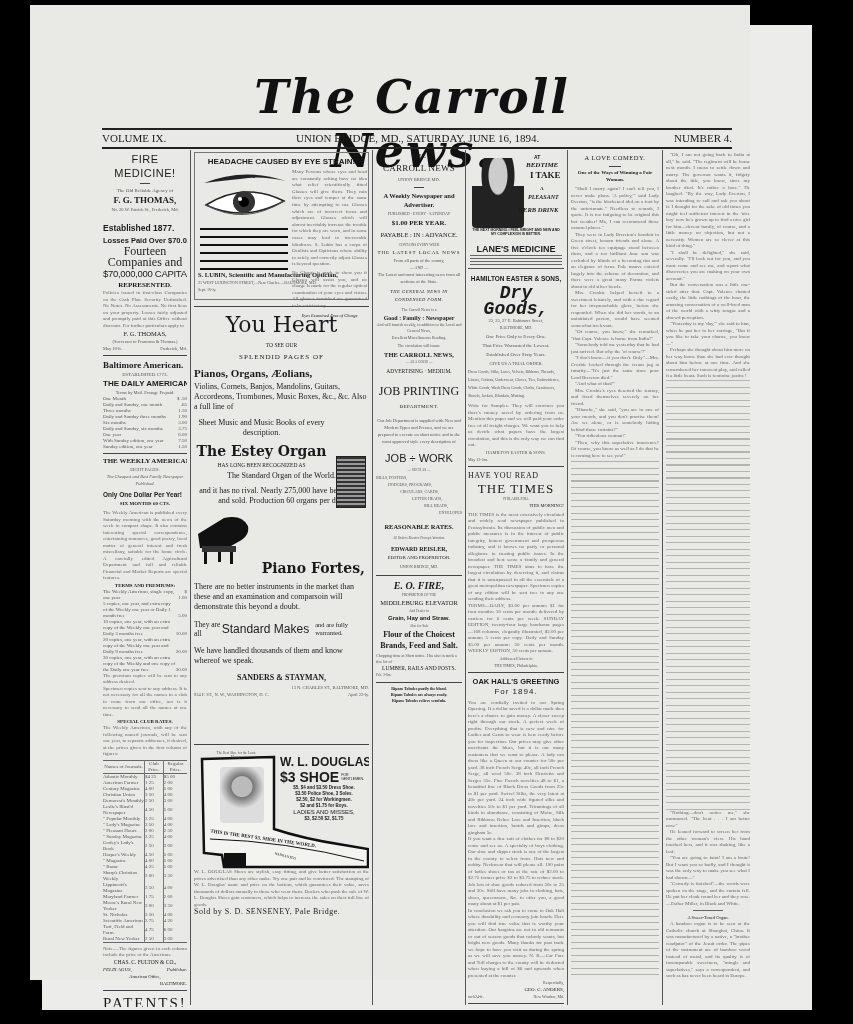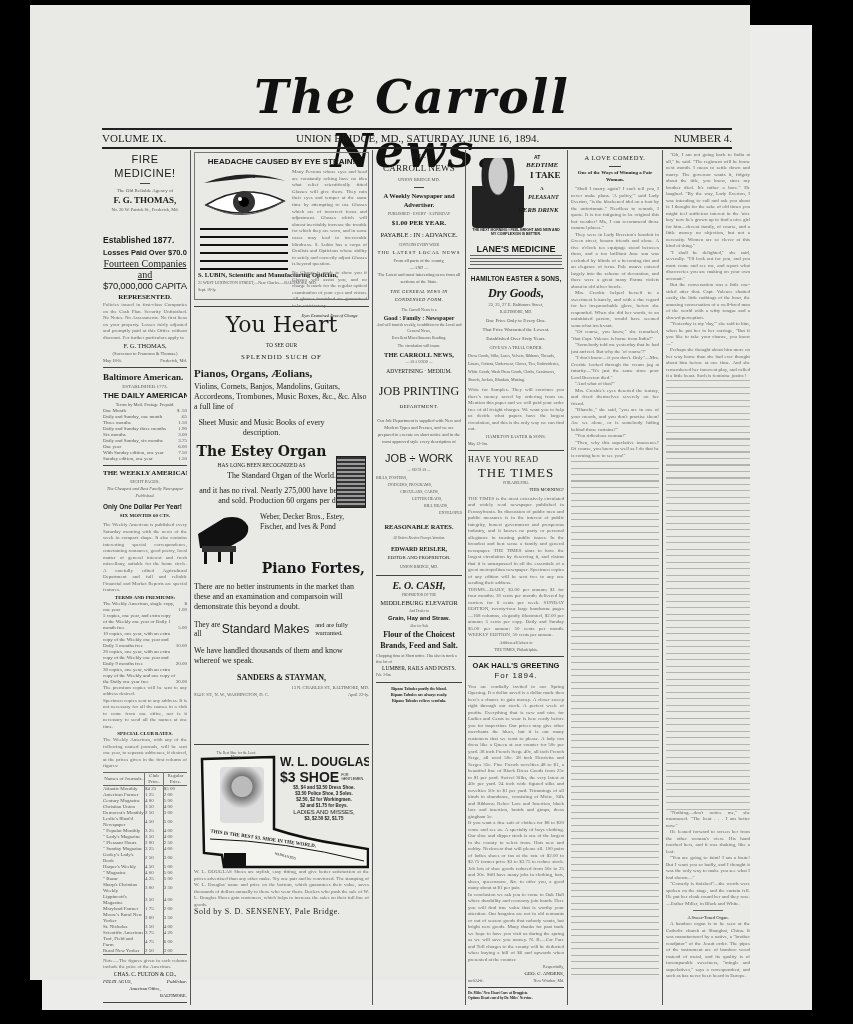--- a/index.html
+++ b/index.html
@@ -42,23 +42,23 @@
 <div class="vsep" style="left:465px;"></div>
 <div class="vsep" style="left:567px;"></div>
 <div class="vsep" style="left:662px;"></div>
 
 <div class="col" style="left:103px;width:84px;height:855px;">
   <div class="c sans" style="font-size:11px;line-height:14px;letter-spacing:0.5px;">FIRE MEDICINE!</div>
   <div style="width:10px;height:1px;background:#444;margin:3px auto;"></div>
   <div class="c gray" style="font-size:5px;">The Old Reliable Agency of</div>
   <div class="c b" style="font-size:9px;line-height:12px;">F. G. THOMAS,</div>
   <div class="c gray" style="font-size:4.5px;">No. 20 W. Patrick St., Frederick, Md.</div>
-  <div class="b sans" style="font-size:8.5px;line-height:14px;margin-top:20px;">Established 1877.</div>
+  <div class="b sans" style="font-size:8.5px;line-height:14px;margin-top:8px;">Established 1877.</div>
   <div class="b sans" style="font-size:7.5px;line-height:11px;white-space:nowrap;">Losses Paid Over $70.000</div>
-  <div class="c" style="font-size:10px;line-height:11px;text-decoration:underline;">Fourteen Companies and</div>
+  <div class="c" style="font-size:12px;line-height:11px;">Fourteen Companies and</div>
   <div class="sans" style="font-size:9.5px;line-height:12px;white-space:nowrap;letter-spacing:-0.3px;">$70,000,000 CAPITAL</div>
   <div class="c b" style="font-size:7px;line-height:10px;">REPRESENTED.</div>
   <div class="txt">Policies issued in first-class Companies on the Cash Plan. Security Unfinished. No Notes. No Assessments. No first liens on your property. Losses fairly adjusted and promptly paid at this Office without discount. For further particulars apply to</div>
   <div class="c" style="font-size:6.5px;line-height:9px;">F. G. THOMAS,</div>
   <div class="c gray" style="font-size:4.5px;">(Successor to Franconn &amp; Thomas.)</div>
   <div style="display:flex;justify-content:space-between;font-size:4.5px;" class="gray">
     <span>May 18-lt.</span>
     <span>Frederick, Md.</span>
   </div>
   <div class="hline"></div>
@@ -307,40 +307,39 @@
       <div class="b" style="font-size:6.5px;line-height:9px;white-space:nowrap;">S. LUBIN, Scientific and Manufacturing Optician,</div>
       <div class="gray" style="font-size:4px;white-space:nowrap;">21 WEST LEXINGTON STREET,—Near Charles.—BALTIMORE, MD.</div>
       <div class="gray" style="font-size:4px;">Sept. 16-ly.</div>
     </div>
   </div>
   <div class="hline" style="margin-top:6px;"></div>
 
   <div style="height:430px;position:relative;">
     <div class="c" style="font-size:22px;line-height:28px;margin-top:4px;font-family:'DejaVu Serif',serif;">You Heart</div>
     <div class="c" style="font-size:5.5px;line-height:12px;">TO SEE OUR</div>
-    <div class="c" style="font-size:7px;line-height:13px;letter-spacing:1px;">SPLENDID SUCH OF</div>
+    <div class="c" style="font-size:7px;line-height:13px;letter-spacing:1px;">SPLENDID PAGES OF</div>
     <div class="b" style="font-size:11px;line-height:18px;white-space:nowrap;">Pianos, Organs, Æolians,</div>
     <div style="font-size:8px;line-height:10px;">Violins, Cornets, Banjos, Mandolins, Guitars, Accordeons, Trombones, Music Boxes, &amp;c., &amp;c. Also a full line of</div>
     <div style="font-size:8px;line-height:10px;margin-top:6px;width:135px;text-align:center;">Sheet Music and Music Books of every description.</div>
     <div class="b" style="font-size:14px;line-height:18px;margin-top:4px;width:135px;text-align:center;font-family:'DejaVu Serif',serif;">The Estey Organ</div>
     <div style="position:absolute;right:3px;top:145px;width:28px;height:50px;background:repeating-linear-gradient(0deg,#333 0 2px,#999 2px 4px);border:1px solid #222;"></div>
     <div class="c" style="font-size:5.5px;line-height:10px;width:135px;">HAS LONG BEEN RECOGNIZED AS</div>
     <div class="c" style="font-size:8px;line-height:12px;">The Standard Organ of the World.</div>
     <div class="c" style="font-size:8px;line-height:10px;margin-top:4px;">and it has no rival. Nearly 275,000 have been made and sold. Production 60 organs per day.</div>
     <div style="display:flex;margin-top:6px;">
       <div style="width:58px;height:58px;position:relative;">
         <svg width="58" height="58" viewBox="0 0 58 58">
           <path d="M4 22 L30 6 Q48 2 54 14 Q56 24 44 30 L30 38 L6 36 Z" fill="#111"></path>
           <rect x="8" y="34" width="34" height="6" fill="#333"></rect>
           <rect x="10" y="40" width="3" height="12" fill="#111"></rect>
           <rect x="36" y="40" width="3" height="12" fill="#111"></rect>
           <rect x="24" y="40" width="3" height="10" fill="#111"></rect>
         </svg>
       </div>
-      <div style="flex:1;font-size:7.5px;line-height:9.5px;padding-left:8px;">Weber, Decker Bros., Estey, Fischer, and Ives &amp; Pond</div>
     </div>
     <div class="b" style="font-size:14px;line-height:16px;text-align:right;padding-right:4px;font-family:'DejaVu Serif',serif;margin-top:-10px;">Piano Fortes,</div>
     <div style="font-size:8px;line-height:10px;margin-top:6px;">There are no better instruments in the market than these and an examination and comparsoin will demonstrate this beyond a doubt.</div>
     <div style="display:flex;align-items:center;margin-top:8px;">
       <div style="width:32px;font-size:7.5px;line-height:9px;">They are all</div>
       <div style="font-size:12px;line-height:14px;font-family:'Liberation Sans',sans-serif;white-space:nowrap;">Standard Makes</div>
       <div style="font-size:6.5px;line-height:8px;padding-left:6px;">and are fully warranted.</div>
     </div>
     <div style="font-size:8px;line-height:10px;margin-top:8px;">We have handled thousands of them and know whereof we speak.</div>
     <div class="c b" style="font-size:8px;line-height:12px;margin-top:6px;">SANDERS &amp; STAYMAN,</div>
@@ -415,21 +414,21 @@
     <div style="padding-left:36px;">LETTER HEADS,</div>
     <div style="padding-left:48px;">BILL HEADS,</div>
     <div style="text-align:right;">ENVELOPES</div>
   </div>
   <div class="c b" style="font-size:6.5px;line-height:14px;white-space:nowrap;margin-top:4px;">REASONABLE RATES.</div>
   <div class="c gray" style="font-size:3.5px;line-height:8px;font-style:italic;">All Orders Receive Prompt Attention.</div>
   <div class="c b" style="font-size:6px;line-height:9px;margin-top:3px;">EDWARD REISLER,</div>
   <div class="c" style="font-size:5px;line-height:8px;white-space:nowrap;">EDITOR AND PROPRIETOR.</div>
   <div class="c gray" style="font-size:4px;line-height:10px;">UNION BRIDGE, MD.</div>
   <div class="hline"></div>
-  <div class="c b" style="font-size:10px;line-height:13px;font-style:italic;">E. O. CASH,</div>
+  <div class="c b" style="font-size:10px;line-height:13px;font-style:italic;">E. O. FIRE,</div>
   <div class="c gray" style="font-size:3.5px;line-height:6px;">PROPRIETOR OF THE</div>
   <div class="c" style="font-size:6.5px;line-height:10px;white-space:nowrap;">MIDDLEBURG ELEVATOR</div>
   <div class="c gray" style="font-size:3.5px;line-height:6px;">And Dealer in</div>
   <div class="c b sans" style="font-size:6px;line-height:9px;white-space:nowrap;">Grain, Hay and Straw.</div>
   <div class="c gray" style="font-size:3.5px;line-height:6px;">Also for Sale</div>
   <div class="c" style="font-size:8px;line-height:11px;font-weight:bold;">Flour of the Choicest Brands, Feed and Salt.</div>
   <div class="gray" style="font-size:4px;line-height:6px;margin-top:2px;">Chopping done at Short notice. Has also in stock a fine lot of</div>
   <div class="c" style="font-size:5.5px;line-height:7px;">LUMBER, RAILS AND POSTS.</div>
   <div class="gray" style="font-size:3.5px;line-height:7px;">Feb. 3-6m.</div>
   <div class="hline"></div>
@@ -446,21 +445,21 @@
     <div class="b" style="position:absolute;left:62px;top:20px;font-size:9px;">I TAKE</div>
     <div class="b" style="position:absolute;left:72px;top:33px;font-size:5px;">A</div>
     <div class="b" style="position:absolute;left:60px;top:42px;font-size:6px;font-style:italic;">PLEASANT</div>
     <div class="b" style="position:absolute;left:50px;top:54px;font-size:6.5px;font-style:italic;">HERB DRINK</div>
     <div class="b sans" style="position:absolute;left:2px;top:76px;width:92px;font-size:3.5px;line-height:4px;text-align:center;">THE NEXT MORNING I FEEL BRIGHT AND NEW AND MY COMPLEXION IS BETTER.</div>
     <div style="position:absolute;left:2px;top:85px;width:92px;height:6px;" class="txt"></div>
     <div class="b sans" style="position:absolute;left:2px;top:92px;width:92px;font-size:9px;line-height:10px;text-align:center;white-space:nowrap;">LANE'S MEDICINE</div>
     <div style="position:absolute;left:2px;top:103px;width:92px;height:10px;background:repeating-linear-gradient(0deg,#666 0 1px,transparent 1px 3px);"></div>
   </div>
   <div class="c b sans" style="font-size:6.5px;line-height:12px;white-space:nowrap;margin-top:4px;">HAMILTON EASTER &amp; SONS,</div>
-  <div class="c b" style="font-size:12px;line-height:16px;font-style:italic;font-family:Liberation Serif, serif;">Dry Goods,</div>
+  <div class="c b" style="font-size:18px;line-height:16px;font-style:italic;font-family:Liberation Mono, monospace;">Dry Goods,</div>
   <div class="c gray" style="font-size:4.5px;line-height:7px;">23, 25, 27 E. Baltimore Street,</div>
   <div class="c gray" style="font-size:4px;line-height:8px;">BALTIMORE, MD.</div>
   <div class="c gray" style="font-size:5px;line-height:9px;">One Price Only to Every One.</div>
   <div class="c gray" style="font-size:5px;line-height:9px;">That Price Warranted the Lowest.</div>
   <div class="c gray" style="font-size:5px;line-height:9px;">Established Over Sixty Years.</div>
   <div class="c gray" style="font-size:4.5px;line-height:9px;">GIVE US A TRIAL ORDER.</div>
   <div class="gray" style="font-size:4px;line-height:8px;">Dress Goods, Silks, Laces, Velvets, Ribbons, Threads, Linens, Cottons, Underwear, Gloves, Ties, Embroideries, White Goods, Wash Dress Goods, Cloths, Cassimeres, Shawls, Jackets, Blankets, Matting.</div>
   <div class="txt" style="margin-top:3px;">Write for Samples. They will convince you there's money saved by ordering from us. Mention this paper and we will paid your order free of all freight charges. We want you to help us decide what papers have the largest circulation, and this is the only way we can find out.</div>
   <div class="c gray" style="font-size:4.5px;">HAMILTON EASTER &amp; SONS.</div>
   <div class="gray" style="font-size:4px;">May 12-5m.</div>

